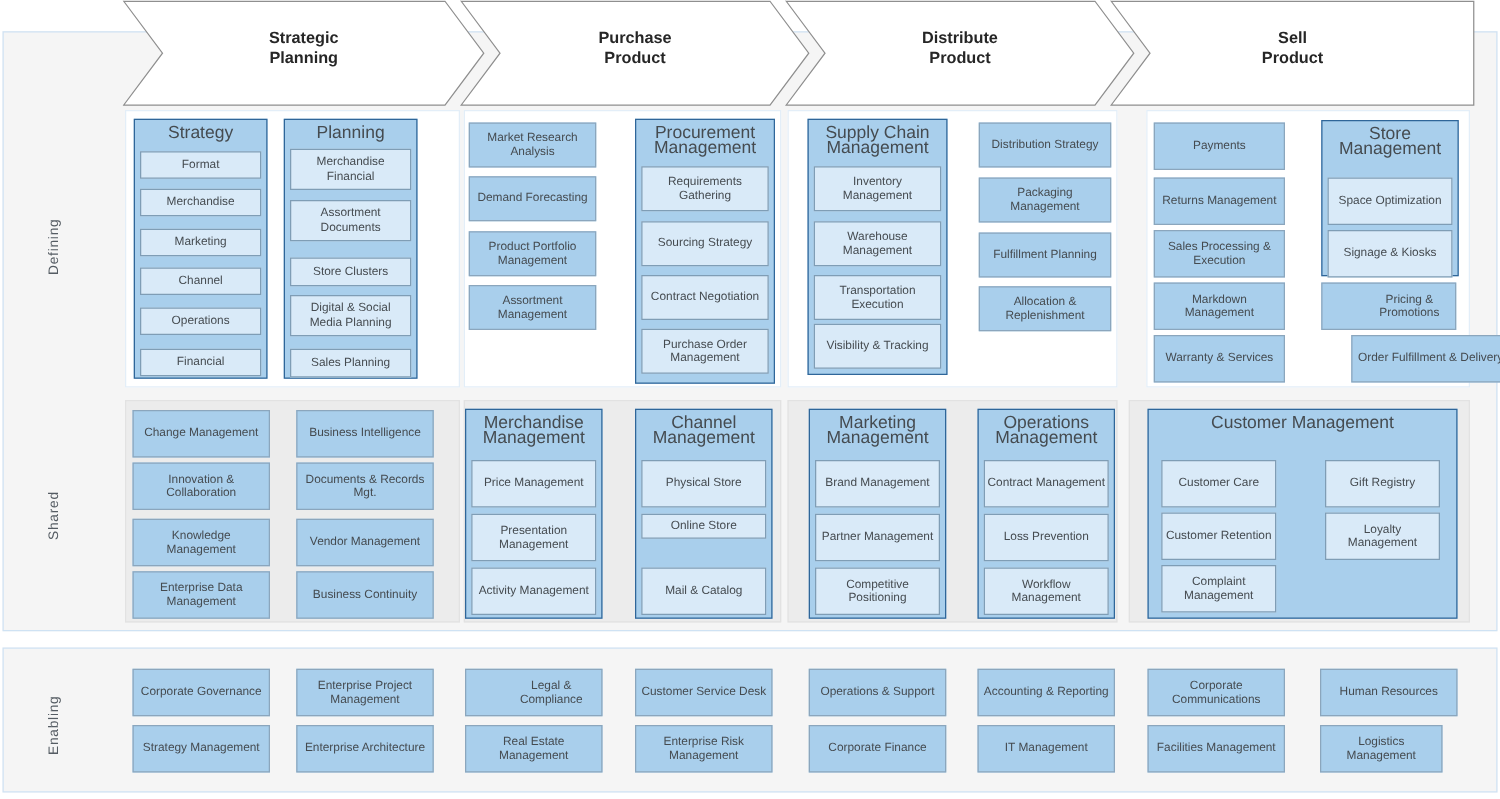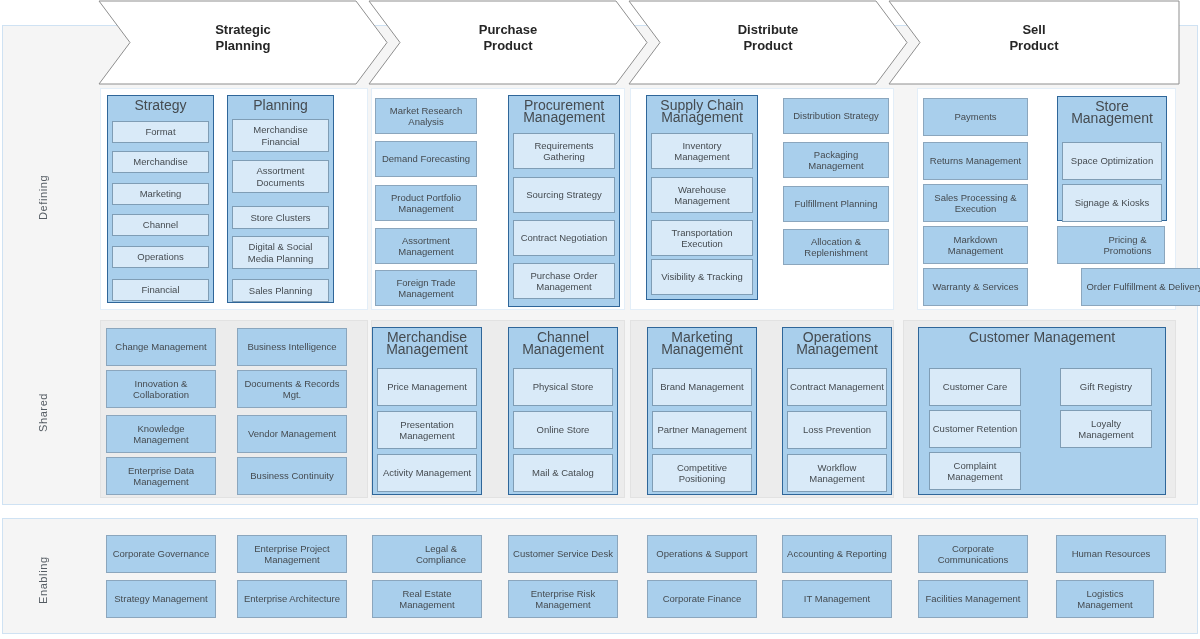--- a/index.html
+++ b/index.html
@@ -123,21 +123,20 @@
   <div class="box sub" style="left:232px;top:119px;width:97px;height:33px;">Merchandise Financial</div>
   <div class="box sub" style="left:232px;top:160px;width:97px;height:33px;">Assortment Documents</div>
   <div class="box sub" style="left:232px;top:206px;width:97px;height:23px;">Store Clusters</div>
   <div class="box sub" style="left:232px;top:236px;width:97px;height:33px;">Digital &amp; Social Media Planning</div>
   <div class="box sub" style="left:232px;top:279px;width:97px;height:23px;">Sales Planning</div>
 
   <div class="box cap" style="left:375px;top:98px;width:102px;height:36px;">Market Research Analysis</div>
   <div class="box cap" style="left:375px;top:141px;width:102px;height:36px;">Demand Forecasting</div>
   <div class="box cap" style="left:375px;top:185px;width:102px;height:36px;">Product Portfolio Management</div>
   <div class="box cap" style="left:375px;top:228px;width:102px;height:36px;">Assortment Management</div>
-  <div class="box cap" style="left:375px;top:270px;width:102px;height:36px;">Foreign Trade Management</div>
 
   <div class="box grp" style="left:508px;top:95px;width:112px;height:212px;">
     <div class="grp-title">Procurement Management</div>
   </div>
   <div class="box sub" style="left:513px;top:133px;width:102px;height:36px;">Requirements Gathering</div>
   <div class="box sub" style="left:513px;top:177px;width:102px;height:36px;">Sourcing Strategy</div>
   <div class="box sub" style="left:513px;top:220px;width:102px;height:36px;">Contract Negotiation</div>
   <div class="box sub" style="left:513px;top:263px;width:102px;height:36px;">Purchase Order Management</div>
 
   <div class="box grp" style="left:646px;top:95px;width:112px;height:205px;">
@@ -187,21 +186,21 @@
     <div class="grp-title">Merchandise Management</div>
   </div>
   <div class="box sub" style="left:377px;top:368px;width:100px;height:38px;">Price Management</div>
   <div class="box sub" style="left:377px;top:411px;width:100px;height:38px;">Presentation Management</div>
   <div class="box sub" style="left:377px;top:454px;width:100px;height:38px;">Activity Management</div>
 
   <div class="box grp" style="left:508px;top:327px;width:110px;height:168px;">
     <div class="grp-title">Channel Management</div>
   </div>
   <div class="box sub" style="left:513px;top:368px;width:100px;height:38px;">Physical Store</div>
-  <div class="box sub" style="left:513px;top:411px;width:100px;height:38px;">Online Store</div>
+  <div class="box sub" style="left:513px;top:411px;width:100px;height:20px;">Online Store</div>
   <div class="box sub" style="left:513px;top:454px;width:100px;height:38px;">Mail &amp; Catalog</div>
 
   <div class="box grp" style="left:647px;top:327px;width:110px;height:168px;">
     <div class="grp-title">Marketing Management</div>
   </div>
   <div class="box sub" style="left:652px;top:368px;width:100px;height:38px;">Brand Management</div>
   <div class="box sub" style="left:652px;top:411px;width:100px;height:38px;">Partner Management</div>
   <div class="box sub" style="left:652px;top:454px;width:100px;height:38px;">Competitive Positioning</div>
 
   <div class="box grp" style="left:782px;top:327px;width:110px;height:168px;">

